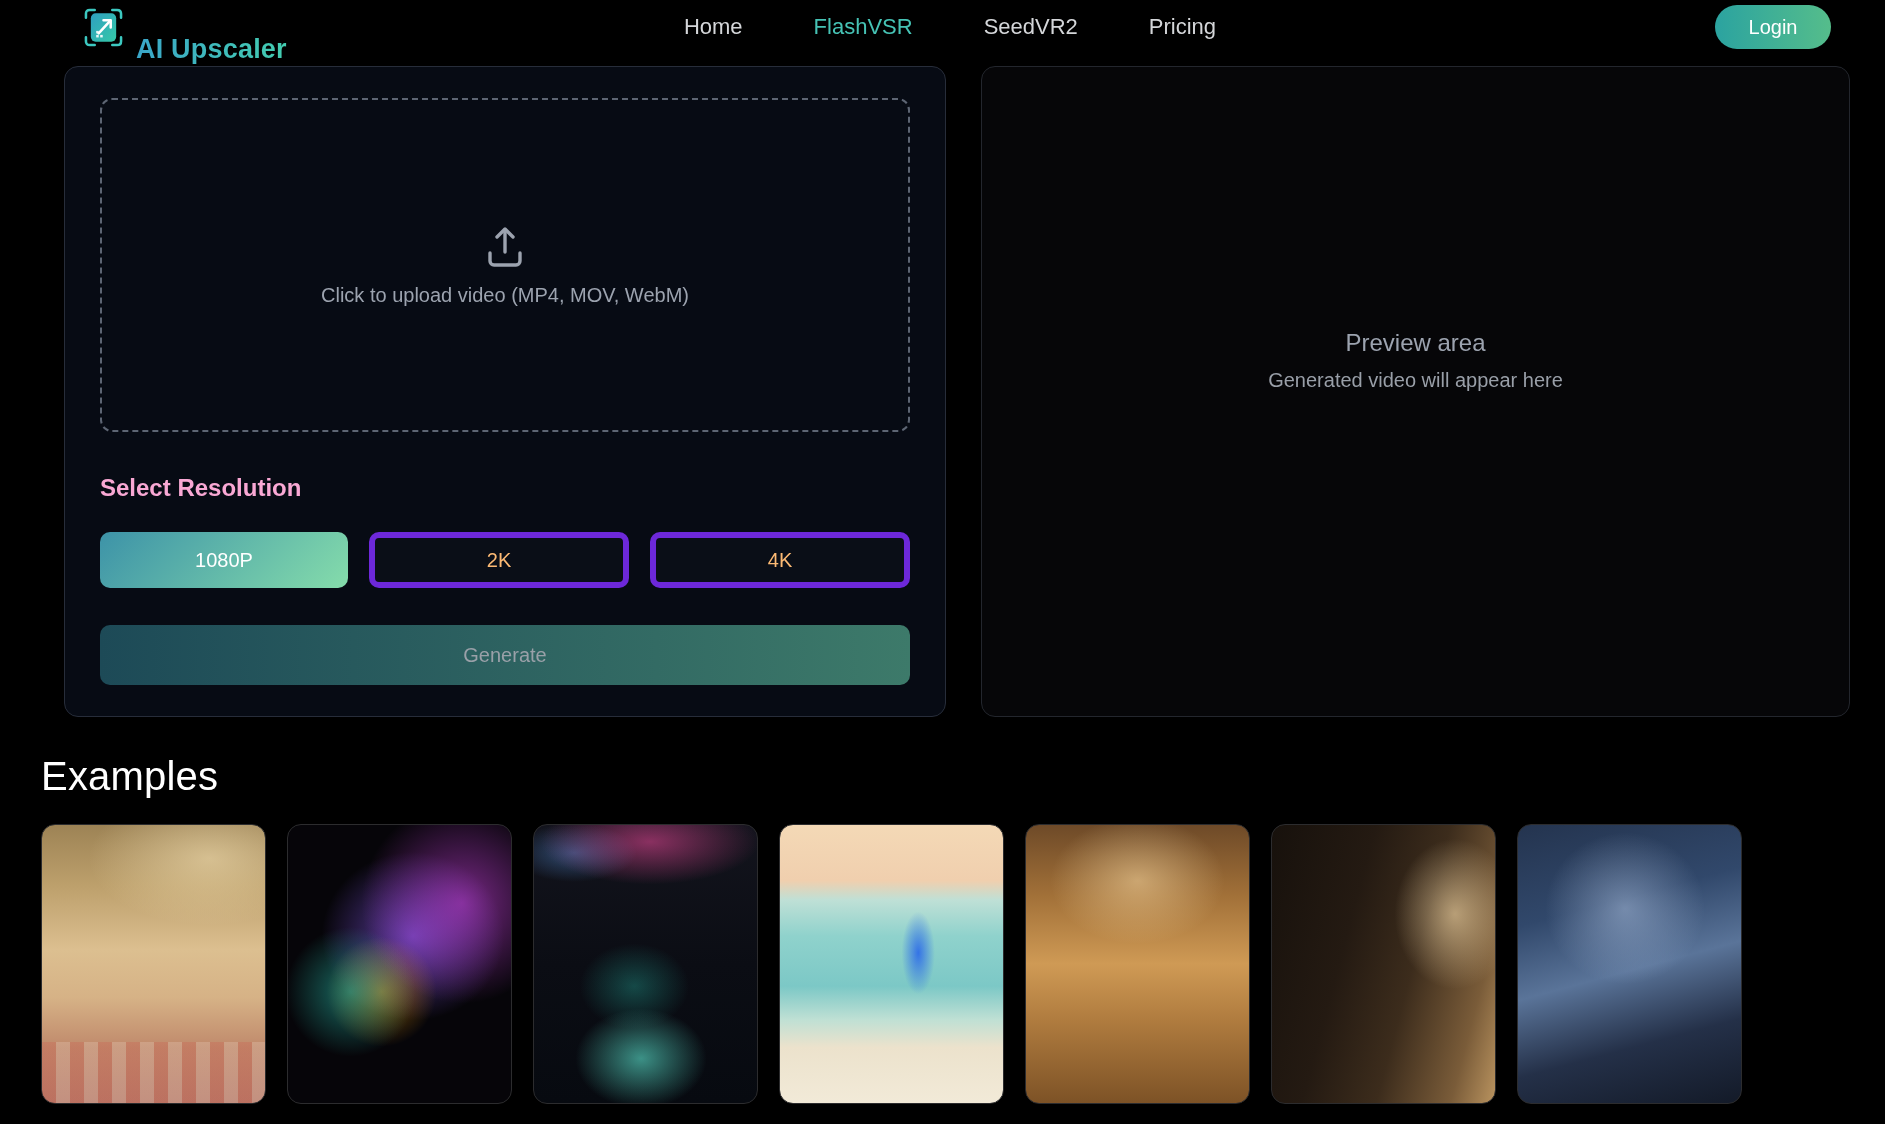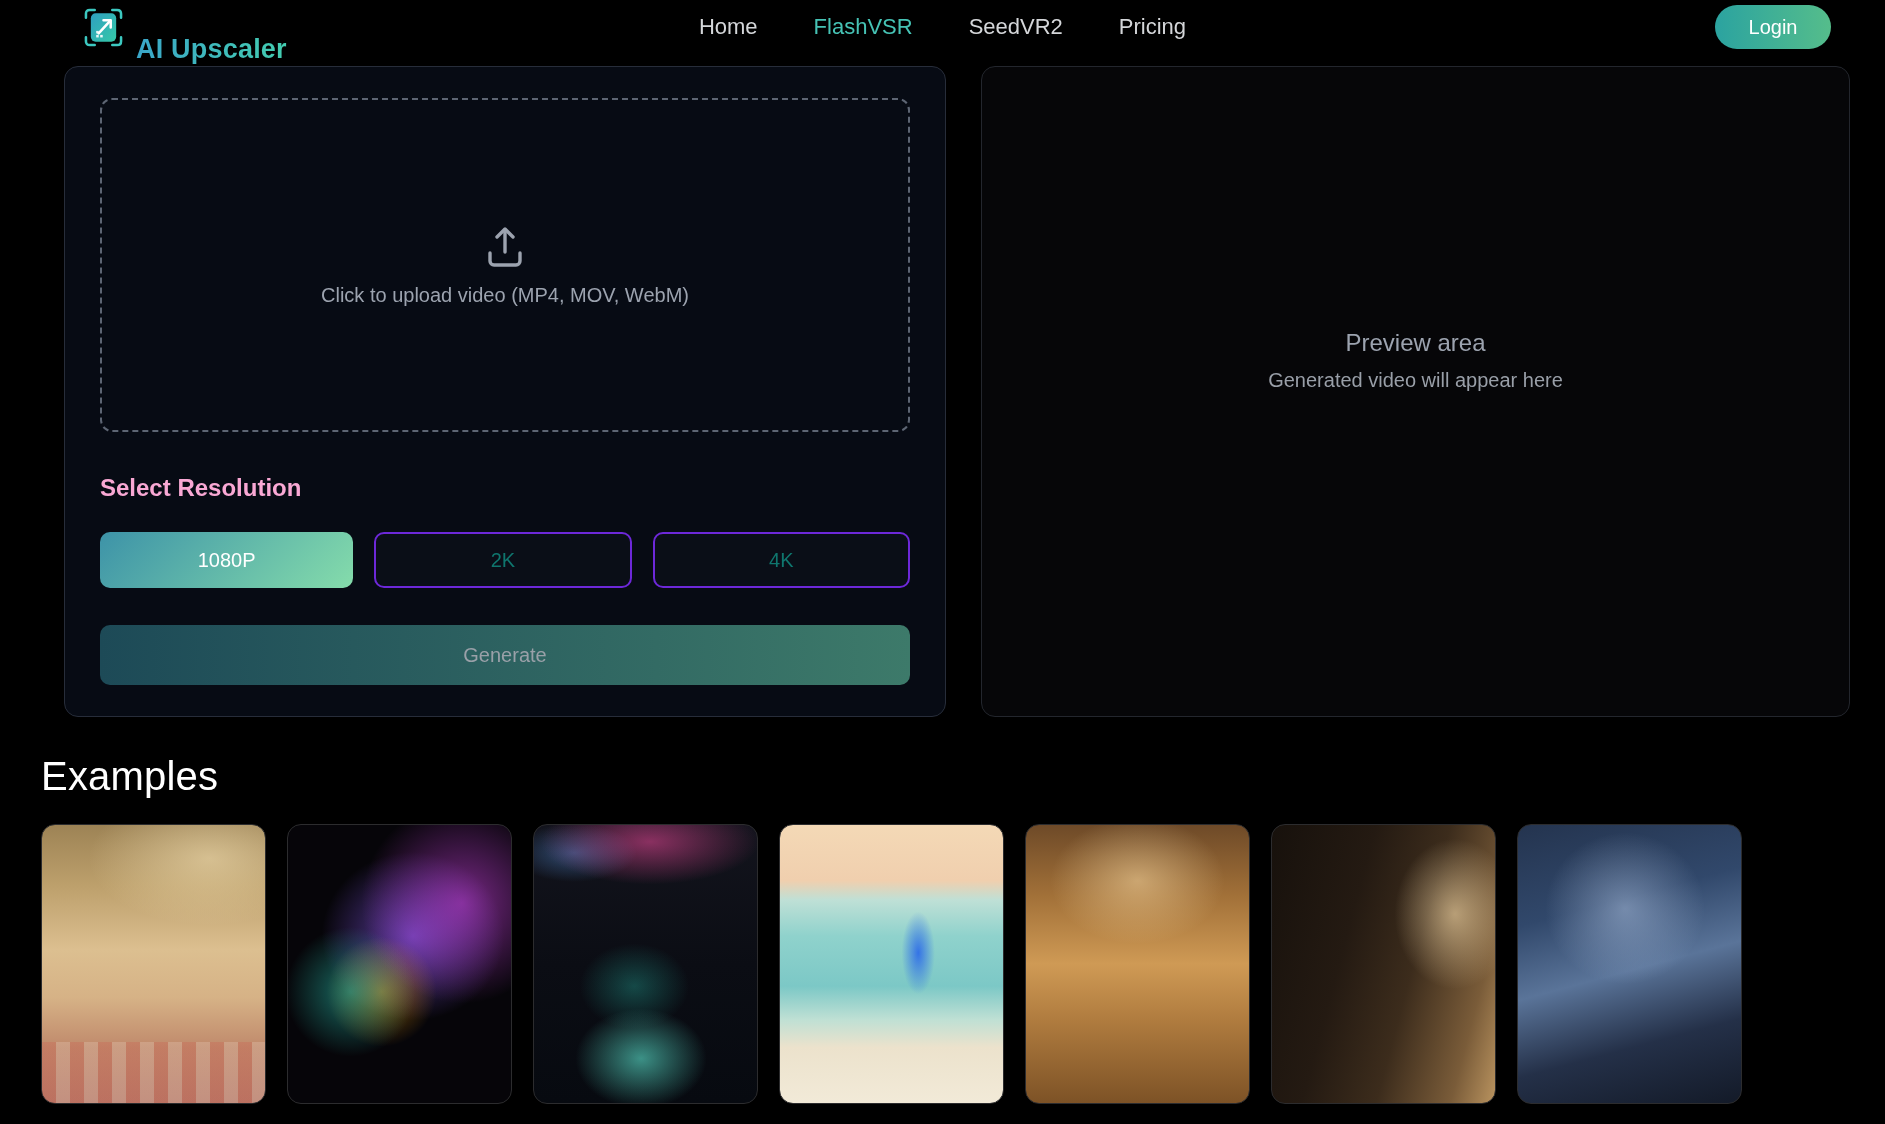--- a/index.html
+++ b/index.html
@@ -30,21 +30,21 @@
     letter-spacing: 0.2px;
     margin-top: 44px;
   }
   .nav-links {
     position: absolute; left: 0; right: 0; top: 0; bottom: 0;
     display: flex; align-items: center; justify-content: center;
     gap: 56px; pointer-events: none;
   }
   .nav-item {
     pointer-events: auto;
-    font-size: 22px; color: #d4d6d9; text-decoration: none; cursor: pointer;
+    font-size: 22px; color: #d4d6d9; text-decoration: none; cursor: pointer; margin-left: 15px;
   }
   .nav-item.active { color: #46c3b5; }
   .login-btn {
     margin-left: auto;
     width: 116px; height: 44px;
     border: none; border-radius: 22px;
     background: linear-gradient(90deg, #2ba3a0, #55bd8b);
     color: #fff; font-size: 20px; font-family: inherit;
     cursor: pointer;
   }
@@ -75,23 +75,23 @@
     cursor: pointer;
   }
   .upload-glyph { width: 48px; height: 48px; display: block; }
   .drop-text { font-size: 20px; color: #9ca3af; }
 
   .res-heading { margin-top: 42px; font-size: 24px; line-height: 28px; font-weight: 700; color: #f9a8d4; }
   .res-row { margin-top: 30px; display: flex; gap: 21px; }
   .res-btn {
     flex: 1; height: 56px;
     border-radius: 10px;
-    border: 2px solid #6d28d9;
+    border: 6px solid #6d28d9;
     background: #0a0e17;
-    color: #0f766e; font-size: 20px; font-family: inherit;
+    color: #fdba74; font-size: 20px; font-family: inherit;
     cursor: pointer;
   }
   .res-btn.selected {
     border: none;
     background: linear-gradient(135deg, #3d93a8 0%, #85dcab 100%);
     color: #fff;
   }
   .generate-btn {
     margin-top: 37px;
     width: 100%; height: 60px;

